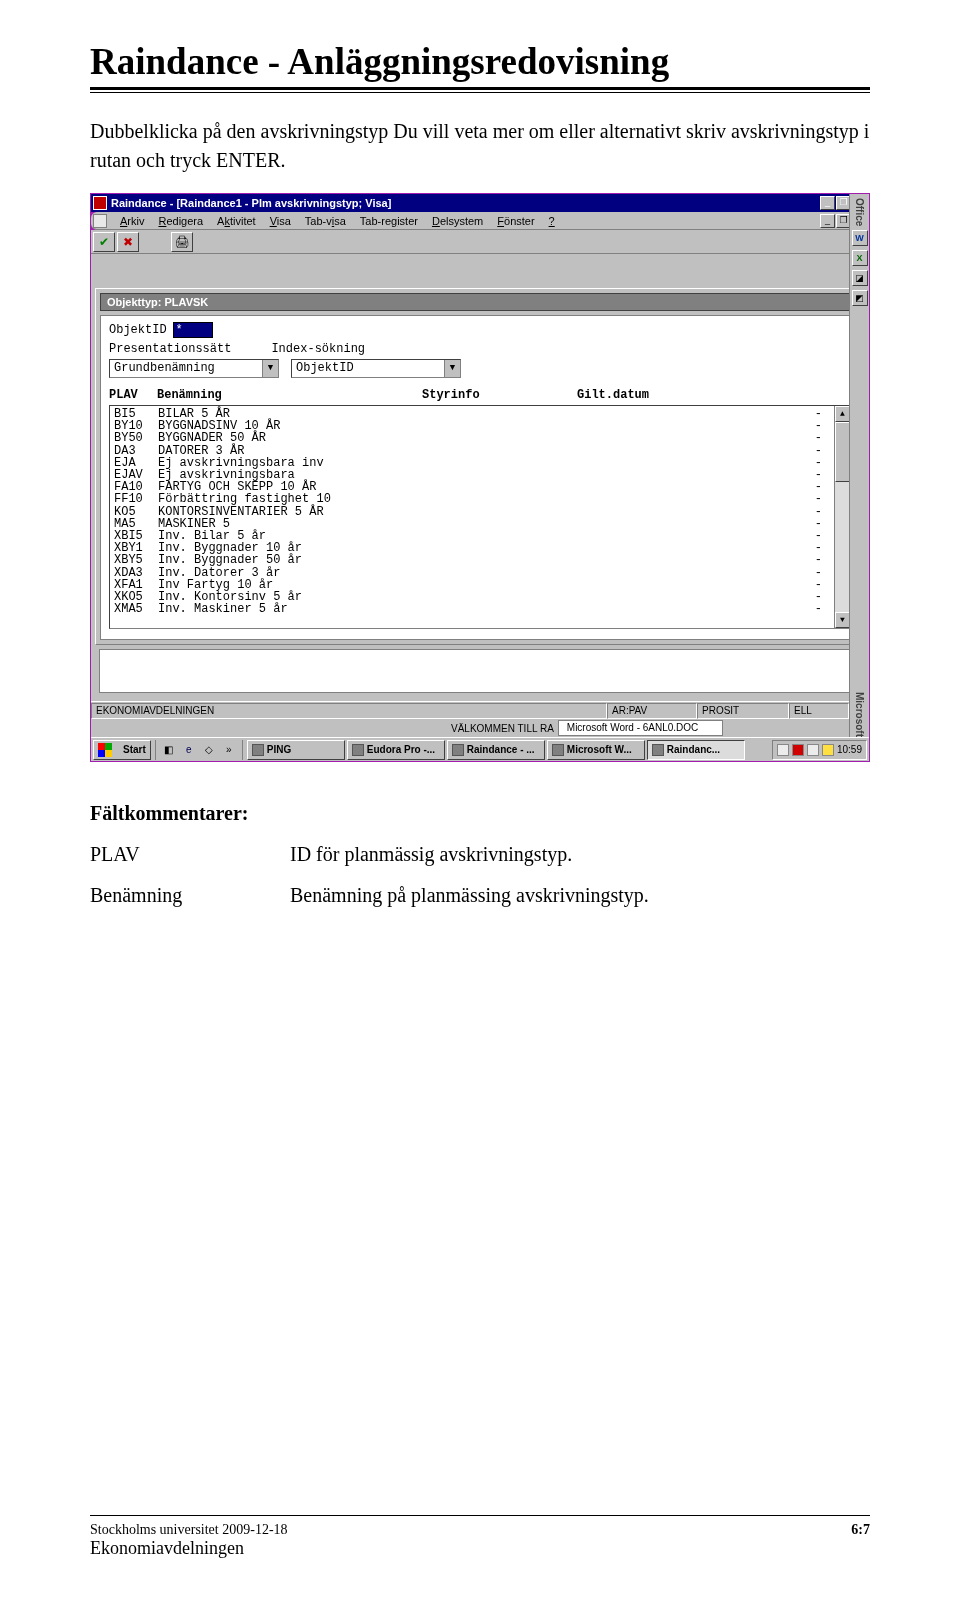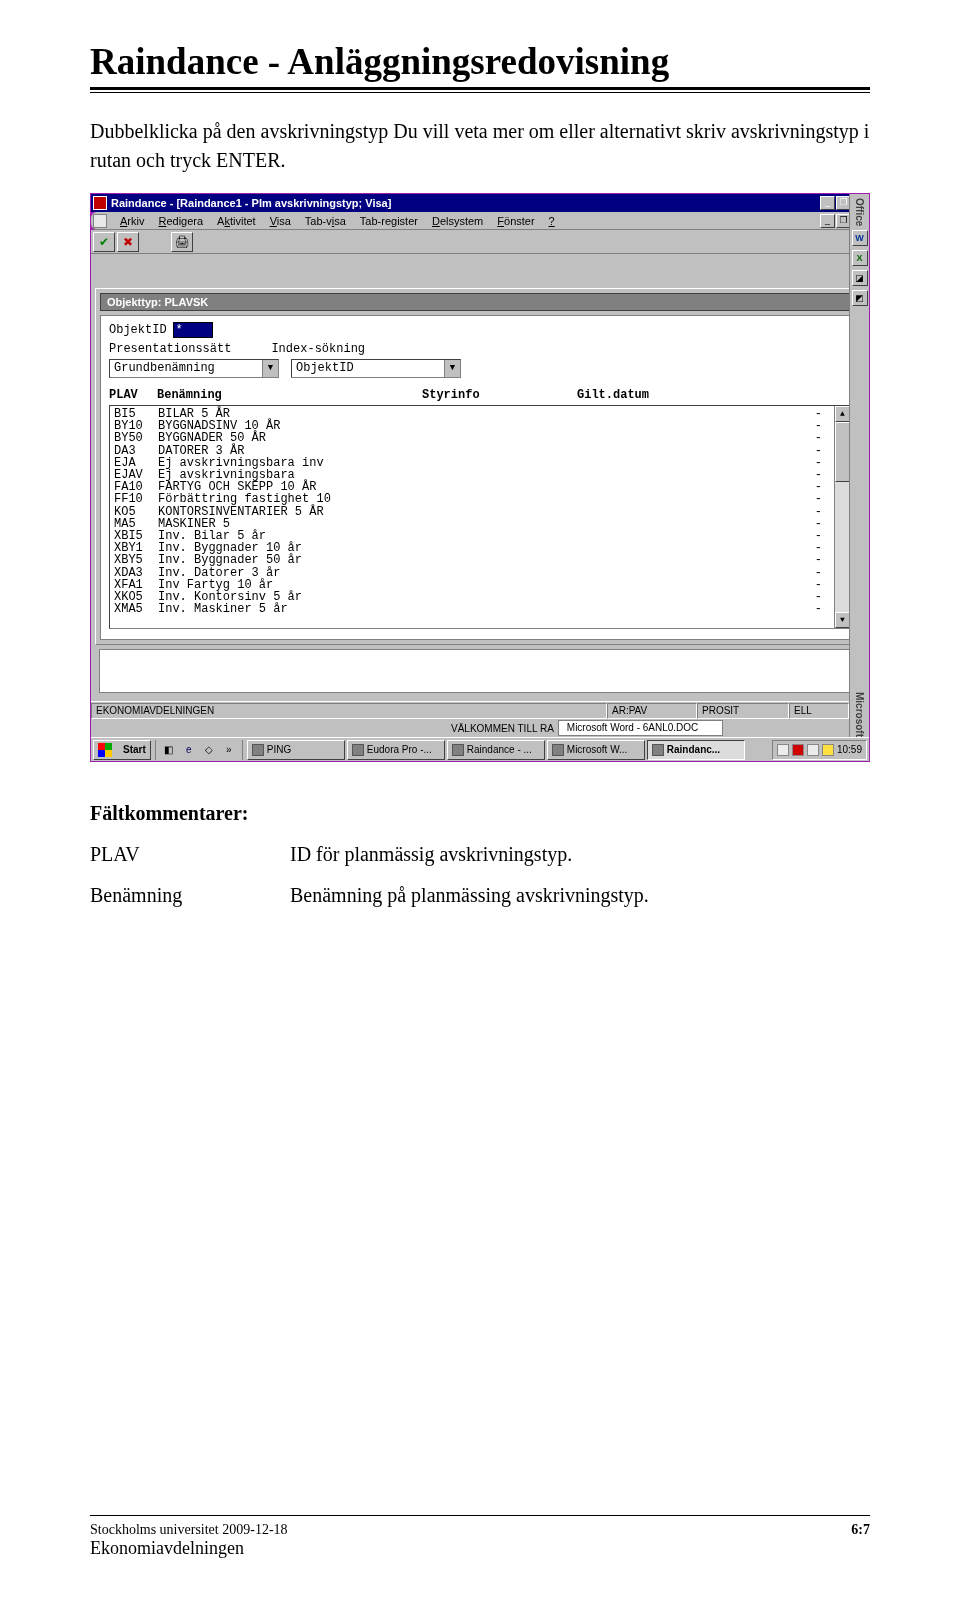--- a/index.html
+++ b/index.html
@@ -326,20 +326,21 @@
     border: 1px solid #fff;
     border-right-color: #404040;
     border-bottom-color: #404040;
     padding: 0 4px;
     display: flex;
     align-items: center;
     gap: 3px;
     width: 98px;
     overflow: hidden;
     white-space: nowrap;
+    font-weight: bold;
   }
   .task.active {
     border: 1px solid #404040;
     border-right-color: #fff;
     border-bottom-color: #fff;
     background: #dcdcdc;
     font-weight: bold;
   }
   .tray {
     margin-left: auto;

